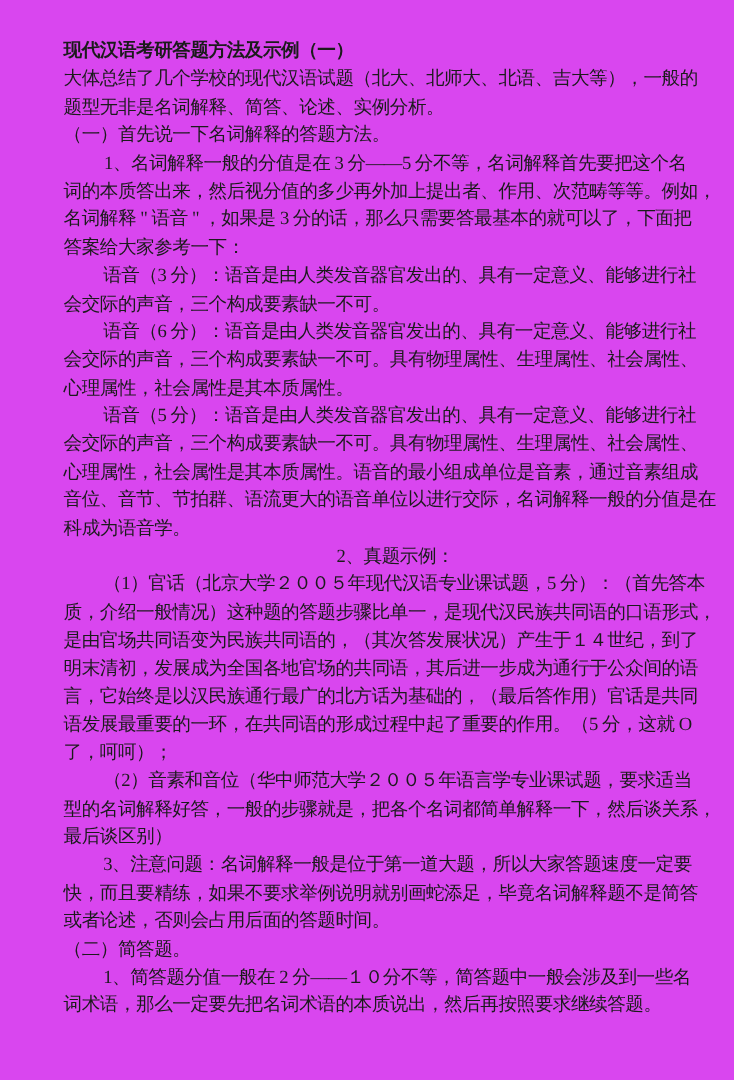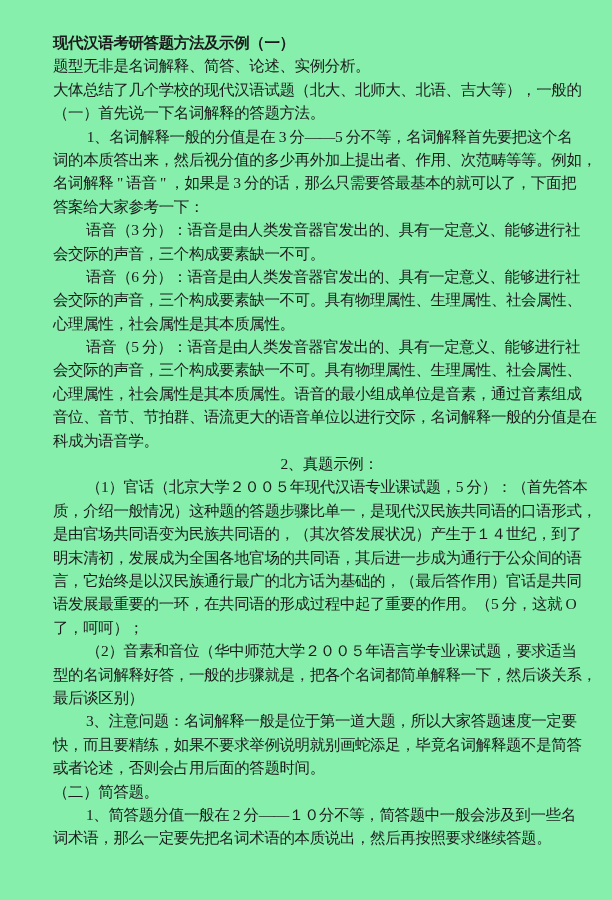--- a/index.html
+++ b/index.html
@@ -12,21 +12,21 @@
     height: 900px;
     position: relative;
     overflow: hidden;
     font-family: "Liberation Serif", "DejaVu Serif", serif;
   }
   .page {
     position: absolute;
     left: 0; top: 0;
     width: 612px;
     height: 900px;
-    background: #86efac;
+    background: #d946ef;
   }
   .doc {
     position: absolute;
     left: 53px;
     top: 31px;
     width: 520px;
     color: #1b1b1b;
     font-size: 15.5px;
     line-height: 23.4px;
   }
@@ -43,22 +43,22 @@
     text-align: center;
   }
 </style>
 </head>
 <body>
 
 <div class="page">
   <div class="doc">
     <div class="line bold">现代汉语考研答题方法及示例（一）</div>
     <div id="lines-container">
+        <div class="line">大体总结了几个学校的现代汉语试题（北大、北师大、北语、吉大等），一般的</div>
         <div class="line">题型无非是名词解释、简答、论述、实例分析。</div>
-        <div class="line">大体总结了几个学校的现代汉语试题（北大、北师大、北语、吉大等），一般的</div>
         <div class="line">（一）首先说一下名词解释的答题方法。</div>
         <div class="line indent">1、名词解释一般的分值是在 3 分——5 分不等，名词解释首先要把这个名</div>
         <div class="line">词的本质答出来，然后视分值的多少再外加上提出者、作用、次范畴等等。例如，</div>
         <div class="line">名词解释 " 语音 " ，如果是 3 分的话，那么只需要答最基本的就可以了，下面把</div>
         <div class="line">答案给大家参考一下：</div>
         <div class="line indent">语音（3 分）：语音是由人类发音器官发出的、具有一定意义、能够进行社</div>
         <div class="line">会交际的声音，三个构成要素缺一不可。</div>
         <div class="line indent">语音（6 分）：语音是由人类发音器官发出的、具有一定意义、能够进行社</div>
         <div class="line">会交际的声音，三个构成要素缺一不可。具有物理属性、生理属性、社会属性、</div>
         <div class="line">心理属性，社会属性是其本质属性。</div>

